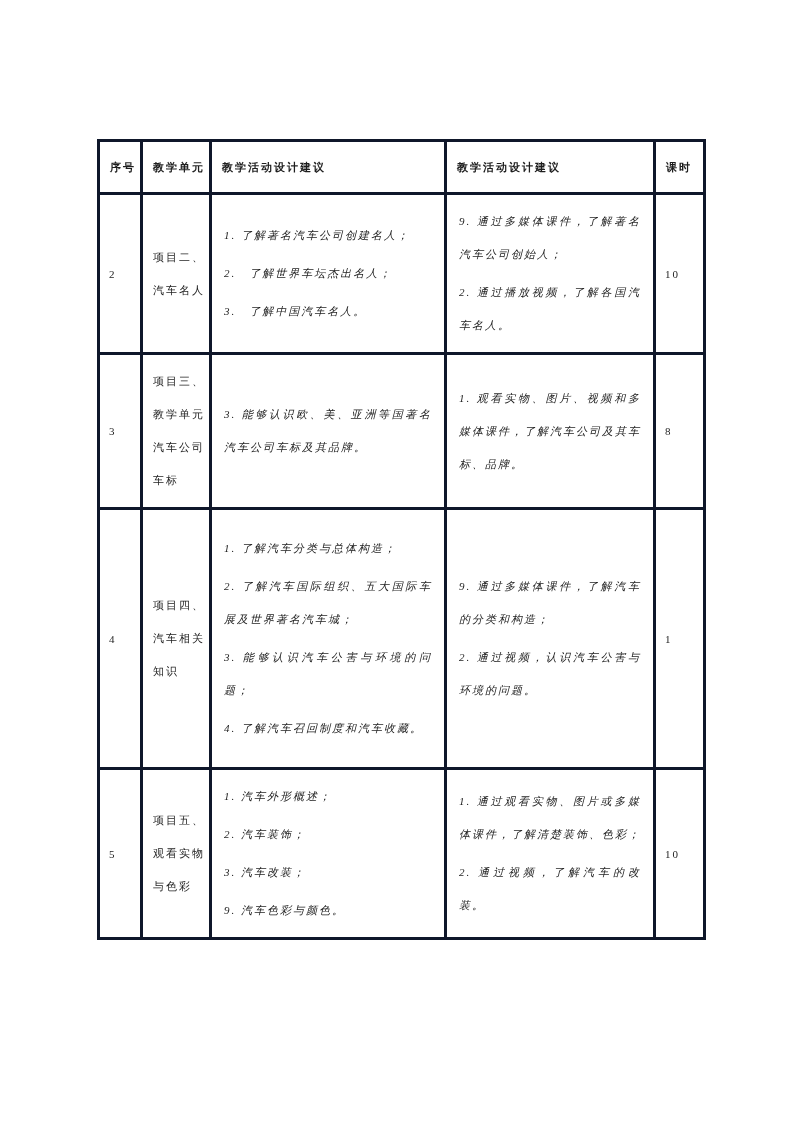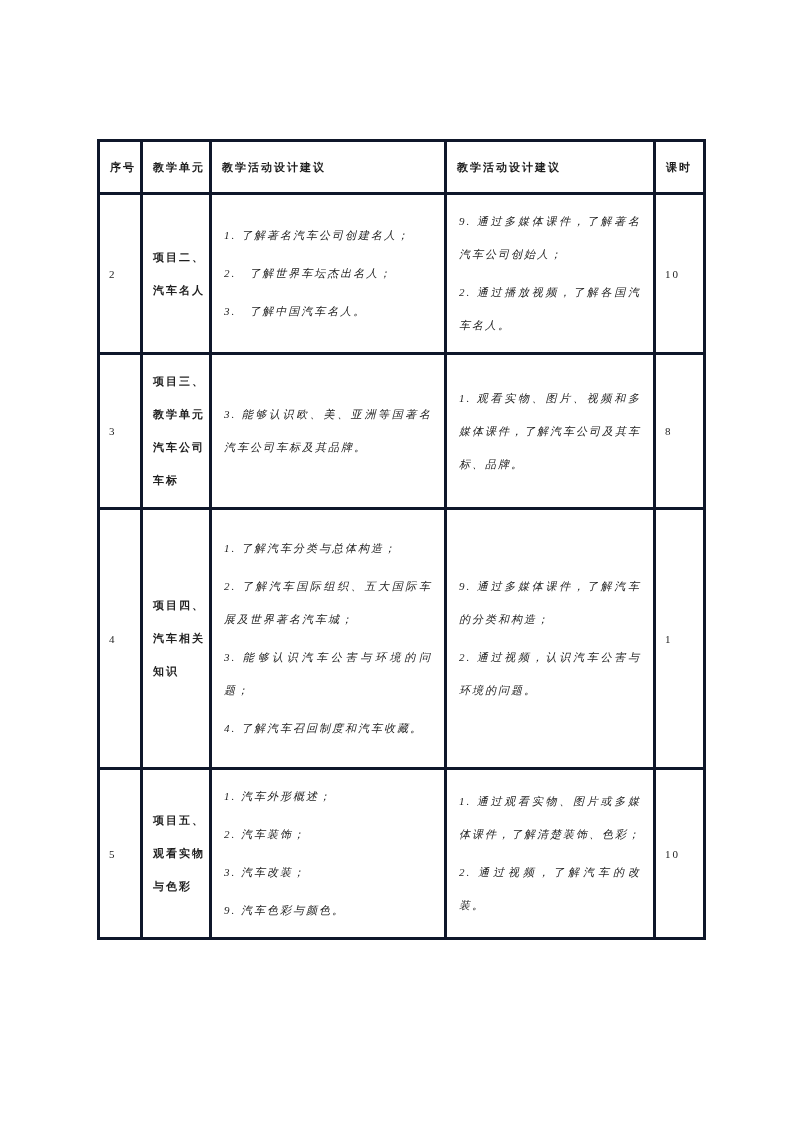--- a/index.html
+++ b/index.html
@@ -36,21 +36,21 @@
   }
   td.cell-text { padding: 5px 12px; }
   td.cell-num  { padding: 5px 4px 5px 9px; letter-spacing: 0.5px; }
   .cell-text p {
     margin: 5px 0;
     line-height: 33px;
     text-align: justify;
     word-break: break-all;
     font-style: italic;
   }
-  .unit-line { line-height: 33px; white-space: nowrap; font-weight: bold; }
+  .unit-line { line-height: 33px; white-space: nowrap; }
   td.unit-cell { padding: 5px 4px 5px 10px; }
   .page-number {
     position: absolute;
     top: 1013px;
     left: 0;
     width: 100%;
     text-align: center;
     font-size: 13px;
     letter-spacing: 0;
     color: #1e1e1e;

